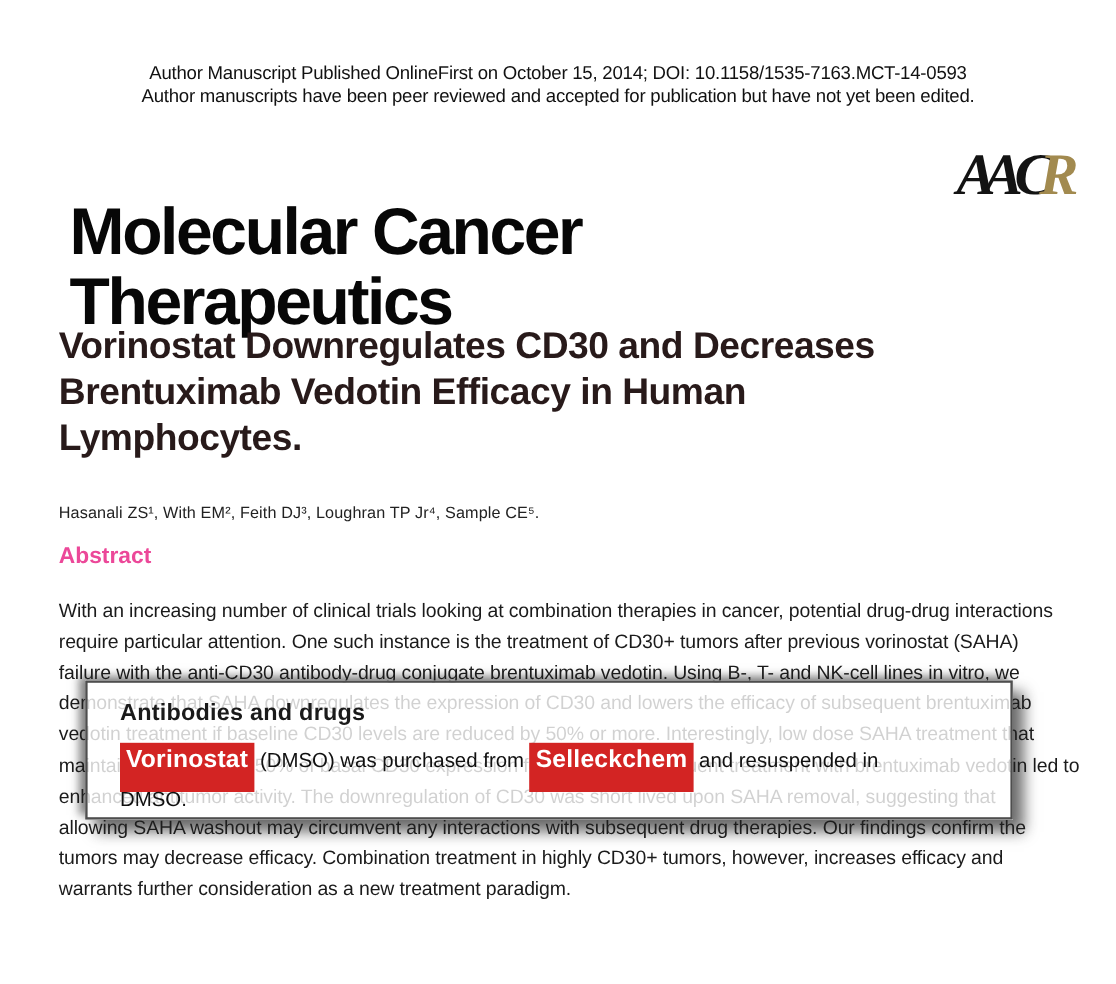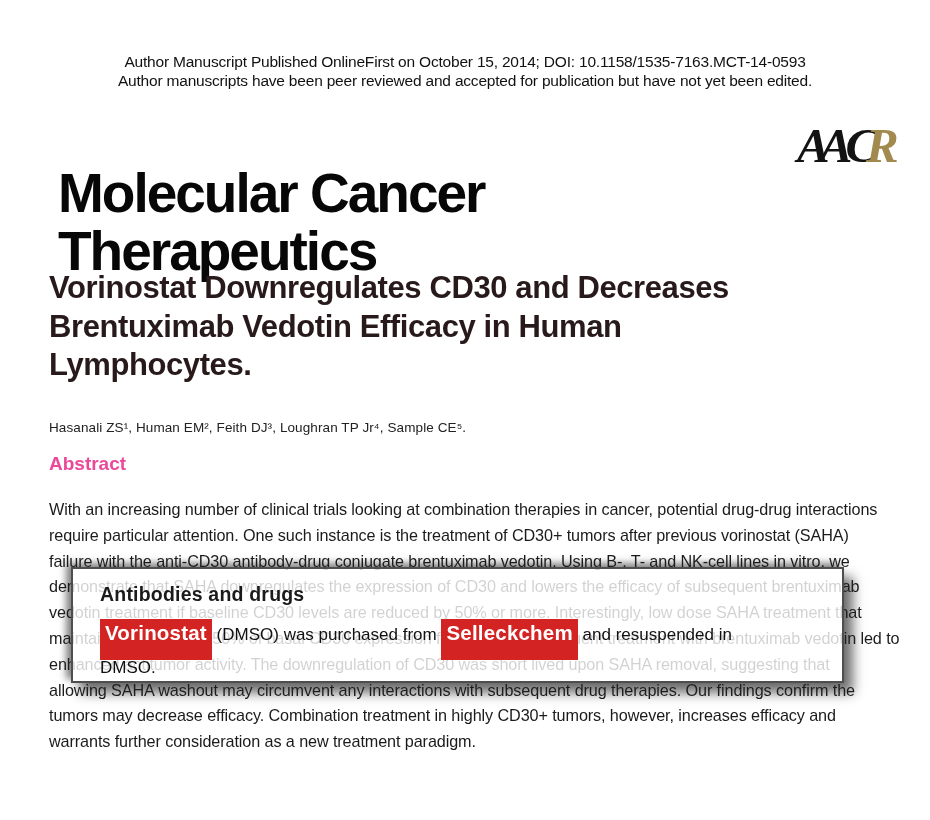--- a/index.html
+++ b/index.html
@@ -134,21 +134,21 @@
   <div class="aacr-logo">
     <span class="lg-a1">A</span><span class="lg-a2">A</span><span class="lg-c">C</span><span class="lg-r" style="color: rgb(162, 138, 79);">R</span>
   </div>
 
   <div class="article-title">
     <div>Vorinostat Downregulates CD30 and Decreases</div>
     <div>Brentuximab Vedotin Efficacy in Human</div>
     <div>Lymphocytes.</div>
   </div>
 
-  <div class="authors">Hasanali ZS¹, Human EM², Feith DJ³, Loughran TP Jr⁴, Sample CE⁵.</div>
+  <div class="authors">Hasanali ZS¹, With EM², Feith DJ³, Loughran TP Jr⁴, Sample CE⁵.</div>
 
   <div class="abstract-heading">Abstract</div>
 
   <div class="abstract">
     <div class="abs-line">With an increasing number of clinical trials looking at combination therapies in cancer, potential drug-drug interactions</div>
     <div class="abs-line">require particular attention. One such instance is the treatment of CD30+ tumors after previous vorinostat (SAHA)</div>
     <div class="abs-line">failure with the anti-CD30 antibody-drug conjugate brentuximab vedotin. Using B-, T- and NK-cell lines in vitro, we</div>
     <div class="abs-line">demonstrate that SAHA downregulates the expression of CD30 and lowers the efficacy of subsequent brentuximab</div>
     <div class="abs-line">vedotin treatment if baseline CD30 levels are reduced by 50% or more. Interestingly, low dose SAHA treatment that</div>
     <div class="abs-line">maintains greater than 50% of basal CD30 expression followed by subsequent treatment with brentuximab vedotin led to</div>

